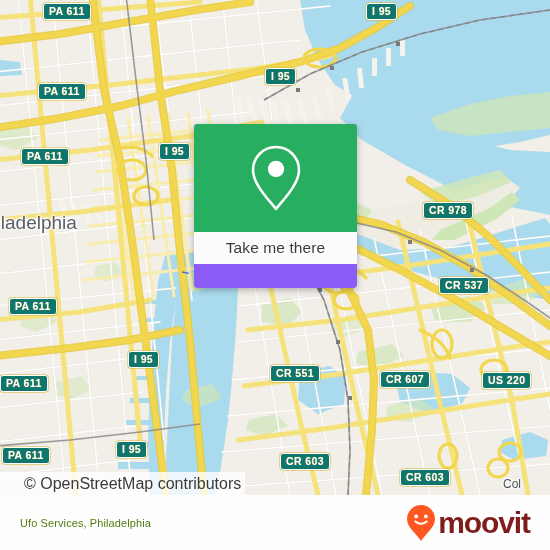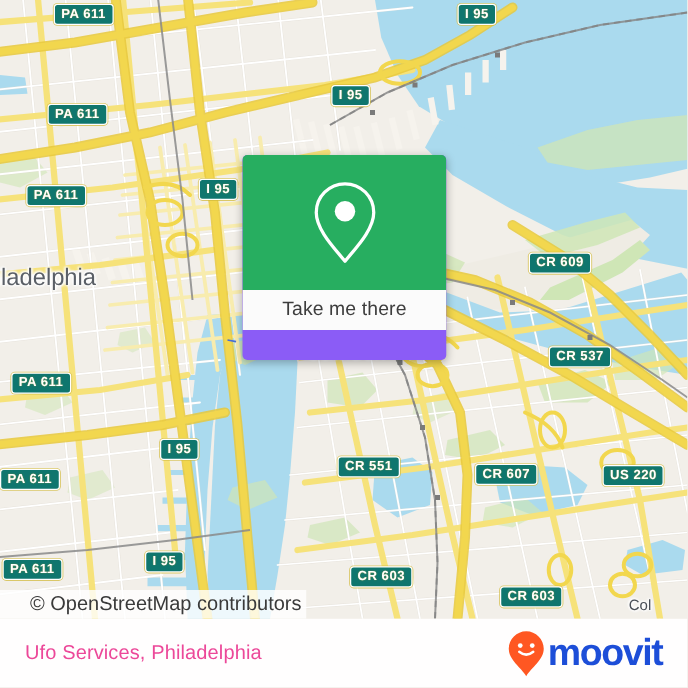--- a/index.html
+++ b/index.html
@@ -107,23 +107,23 @@
   }
 
   
   #footer {
     position: absolute; left: 0; top: 495px;
     width: 550px; height: 55px;
     background: rgba(255,255,255,0.94);
     display: flex; align-items: center; justify-content: space-between;
     padding: 0 20px 0 20px;
   }
-  #footer-title { font-size: 16px; color: #ec4899; letter-spacing: .1px; }
+  #footer-title { font-size: 11px; color: #4d7c0f; letter-spacing: .1px; }
   #brand { display: flex; align-items: center; gap: 2px; }
-  #brand-word { font-size: 30px; font-weight: bold; color: #1d4ed8; letter-spacing: -1.1px; }
+  #brand-word { font-size: 30px; font-weight: bold; color: #7f1d1d; letter-spacing: -1.1px; }
 </style>
 </head>
 <body>
 
 <div id="app">
 
   <div id="map">
 
     <svg class="layer" viewBox="0 0 550 495" preserveAspectRatio="none">
 
@@ -387,21 +387,21 @@
     <div class="place-label" id="label-col">Col</div>
     <div class="city-dot" id="dot-camden"></div>
 
     <div id="shield-host">
         <div class="shield" style="left: 43px; top: 3px;">PA 611</div>
         <div class="shield" style="left: 38px; top: 83px;">PA 611</div>
         <div class="shield" style="left: 21px; top: 148px;">PA 611</div>
         <div class="shield" style="left: 366px; top: 3px;">I 95</div>
         <div class="shield" style="left: 265px; top: 68px;">I 95</div>
         <div class="shield" style="left: 159px; top: 143px;">I 95</div>
-        <div class="shield" style="left: 423px; top: 202px;">CR 609</div>
+        <div class="shield" style="left: 423px; top: 202px;">CR 978</div>
         <div class="shield" style="left: 395px; top: 277px; margin-left: 44px;">CR 537</div>
         <div class="shield" style="left: 9px; top: 298px;">PA 611</div>
         <div class="shield" style="left: 128px; top: 351px;">I 95</div>
         <div class="shield" style="left: 270px; top: 365px;">CR 551</div>
         <div class="shield" style="left: 380px; top: 371px;">CR 607</div>
         <div class="shield" style="left: 482px; top: 372px;">US 220</div>
         <div class="shield" style="left: 0px; top: 375px;">PA 611</div>
         <div class="shield" style="left: 2px; top: 447px;">PA 611</div>
         <div class="shield" style="left: 116px; top: 441px;">I 95</div>
         <div class="shield" style="left: 280px; top: 453px;">CR 603</div>

